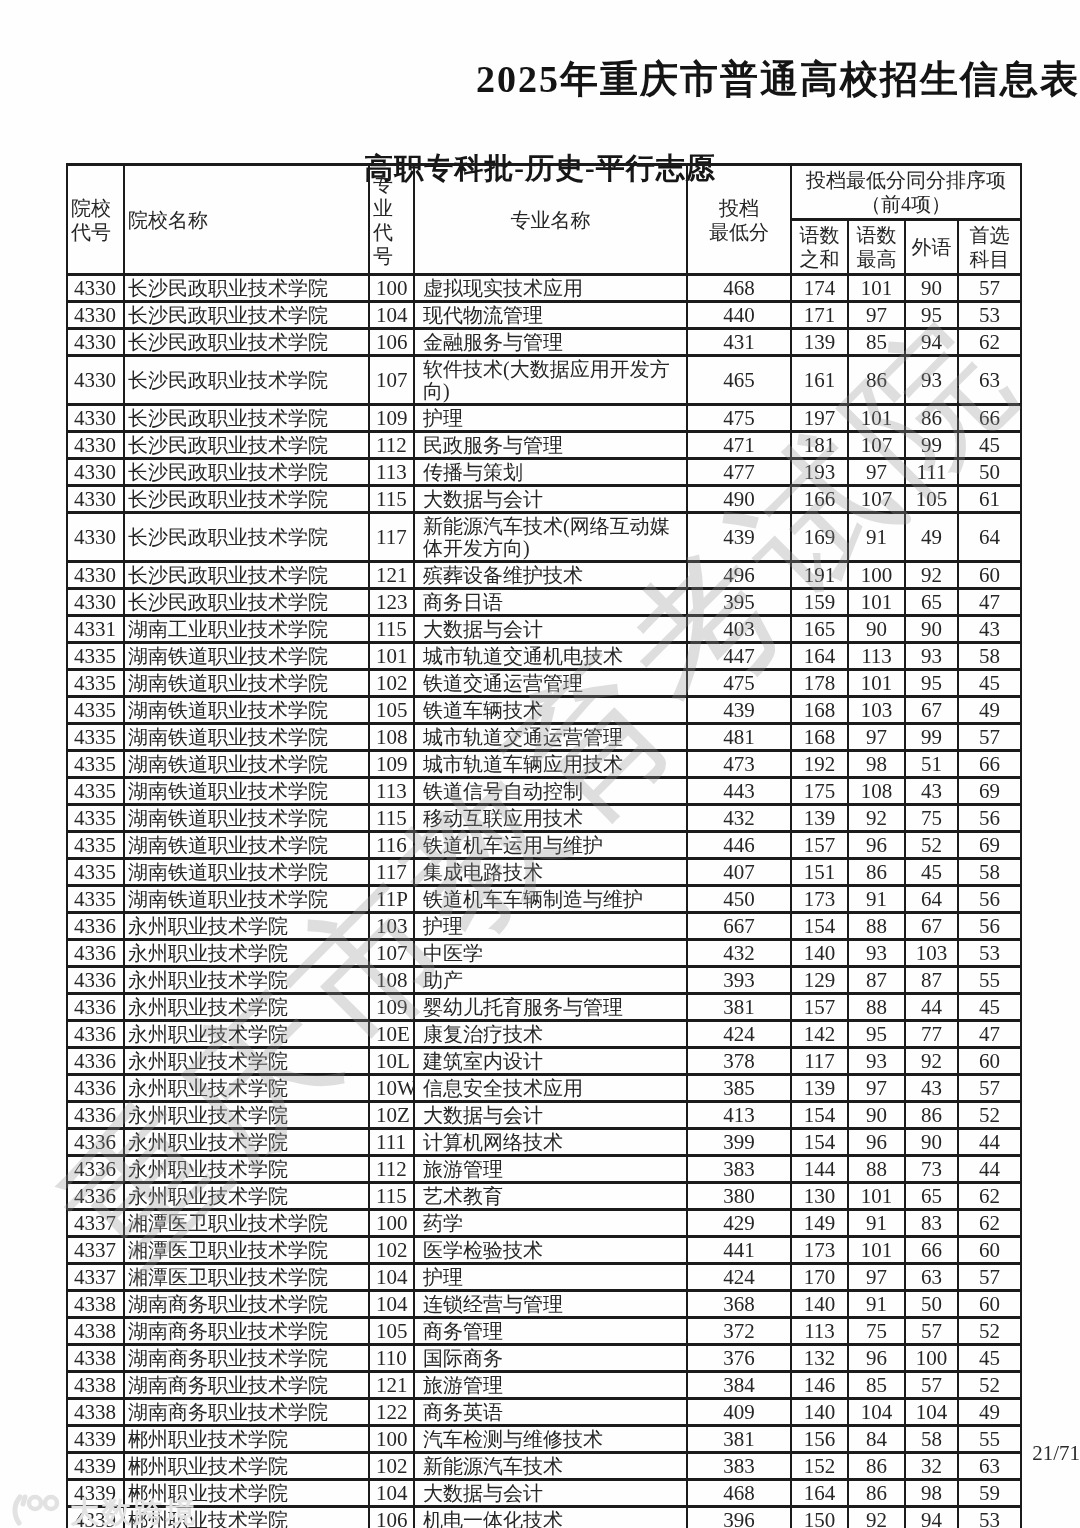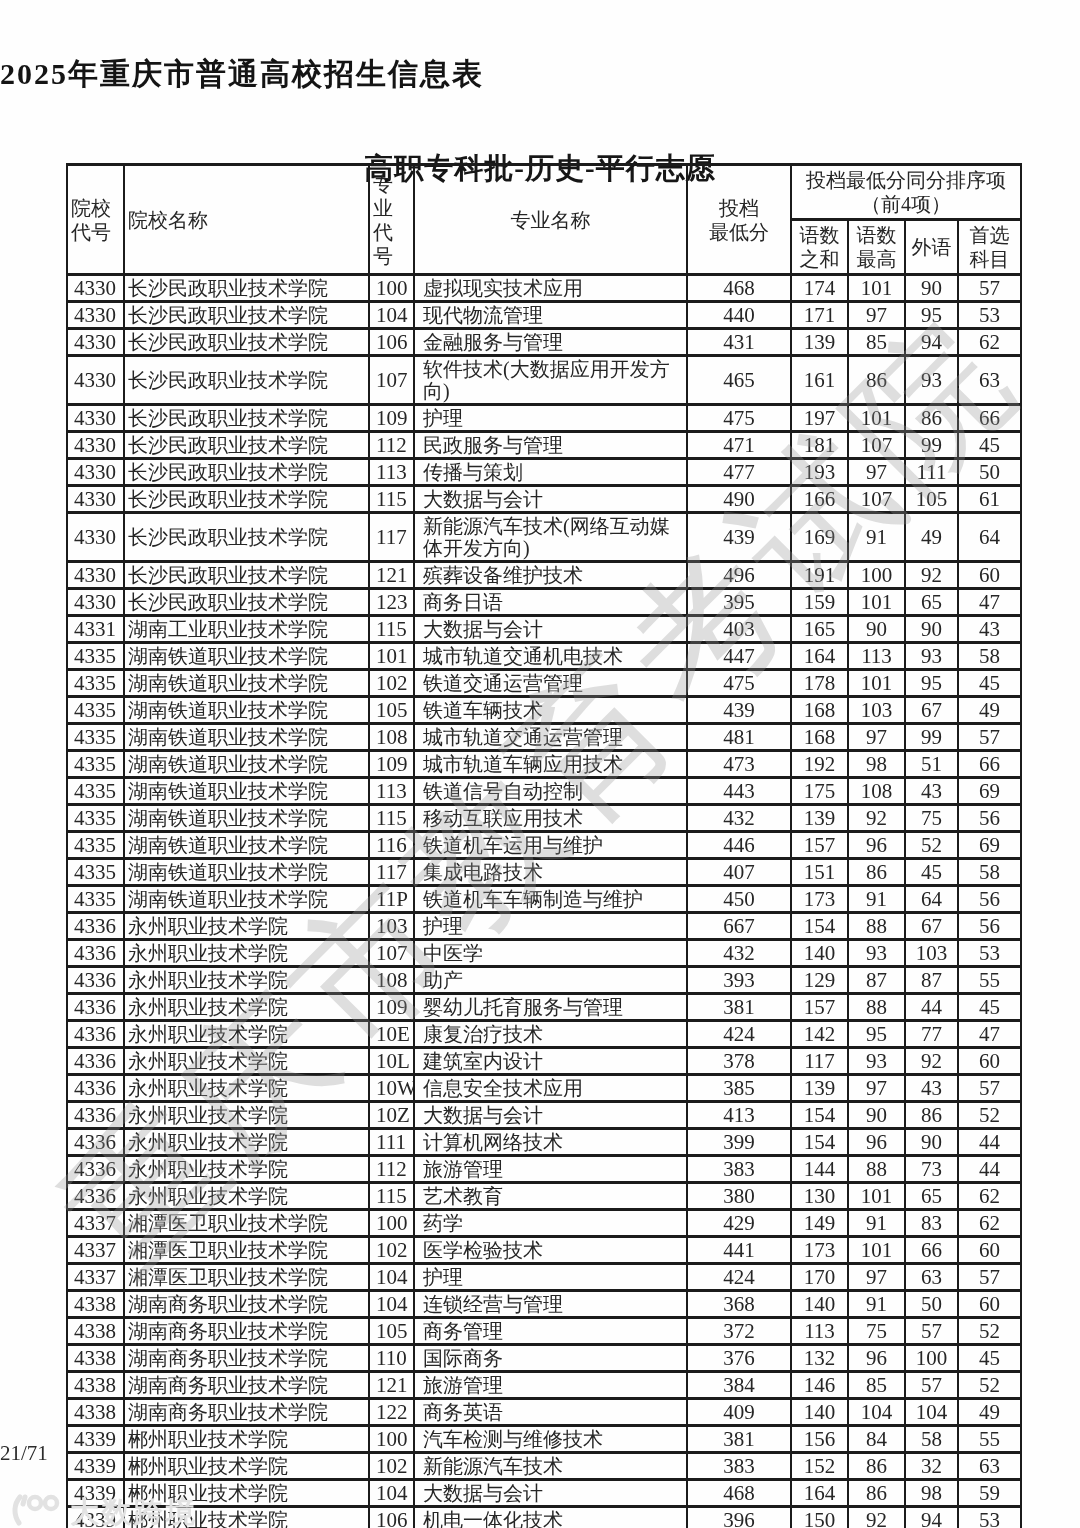--- a/index.html
+++ b/index.html
@@ -12,22 +12,22 @@
     height: 1528px;
     background: #fefefe;
     overflow: hidden;
   }
 
   .doc-title {
     position: absolute;
     top: 54px;
     left: 0;
     width: 100%;
-    text-align: left;
-    font-size: 30px;
+    text-align: right;
+    font-size: 38px;
     font-weight: bold;
     color: #141414;
     letter-spacing: 2px;
   }
 
   .doc-subtitle {
     position: absolute;
     top: 116px;
     left: 0;
     width: 100%;
@@ -108,21 +108,21 @@
     white-space: nowrap;
     z-index: 5;
     font-family: "Liberation Serif", "DejaVu Serif", serif;
   }
 
   .page-number {
     position: absolute;
     top: 1441px;
     left: 0;
     width: 100%;
-    text-align: left;
+    text-align: right;
     font-size: 21px;
     color: #2b2b2b;
   }
 
   .corner-logo {
     position: absolute;
     left: 10px;
     top: 1486px;
     display: flex;
     align-items: center;

